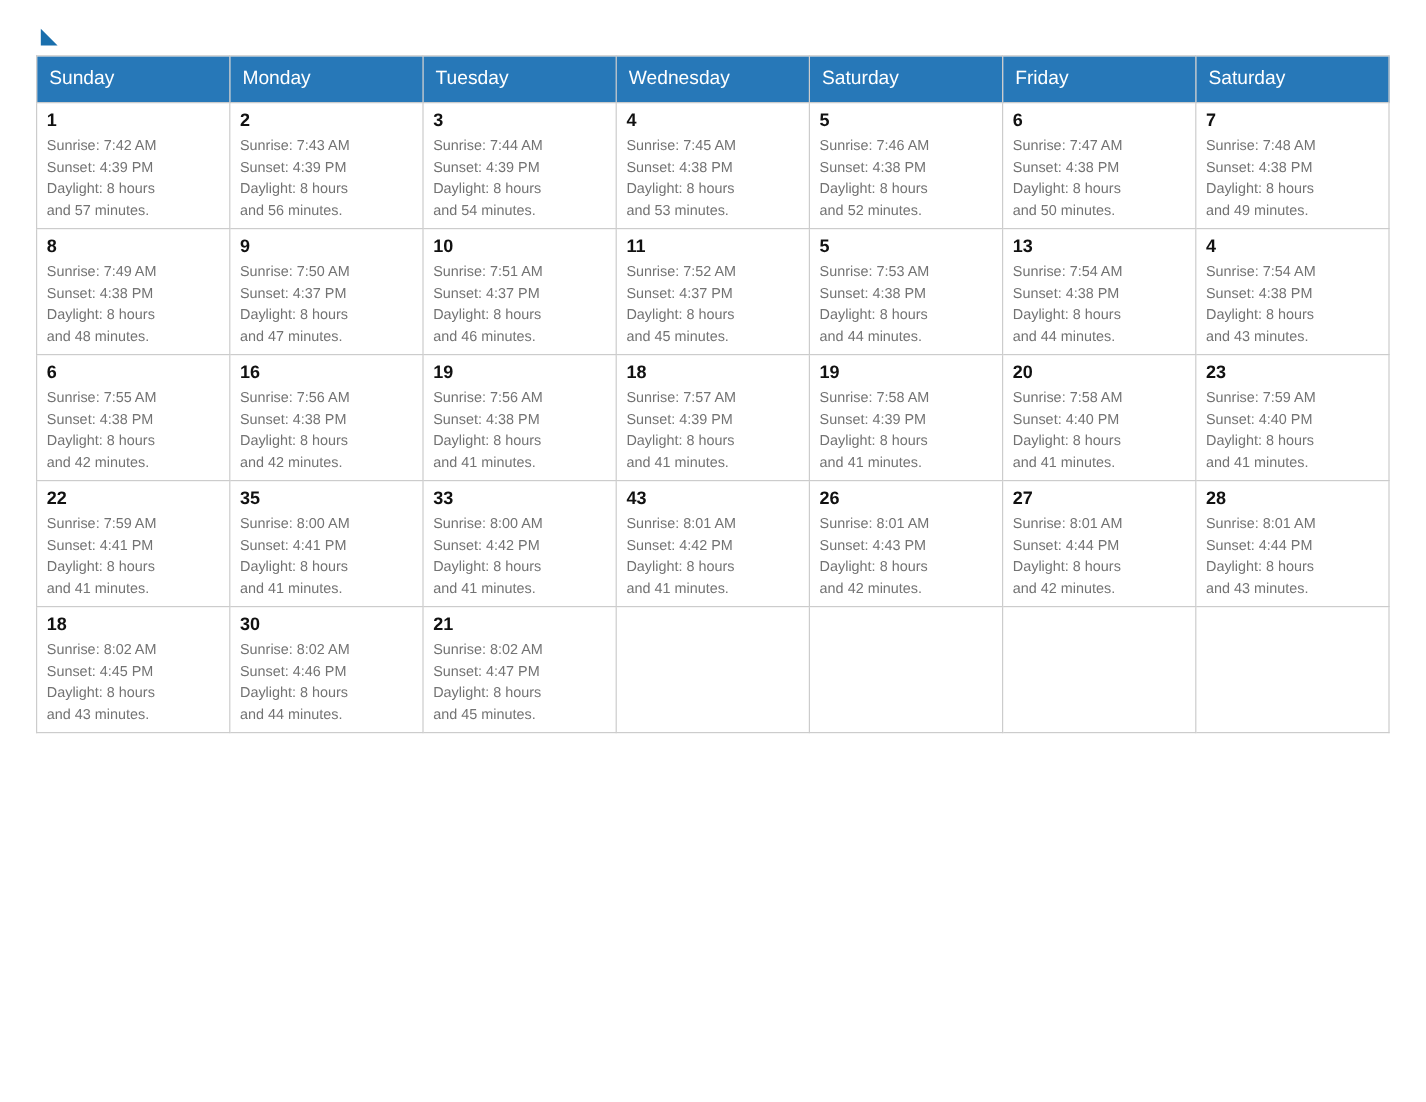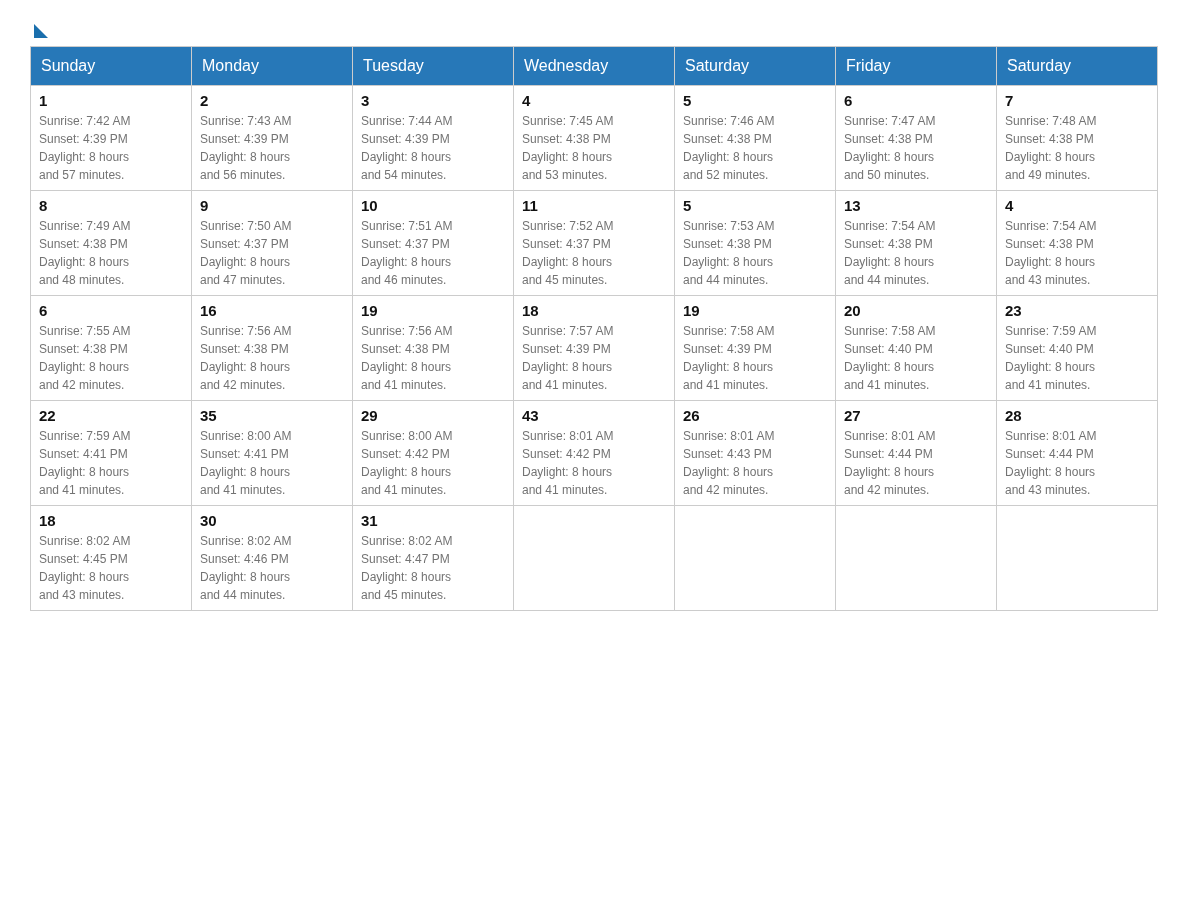--- a/index.html
+++ b/index.html
@@ -344,21 +344,21 @@
         <td>
         <div class="day-number">35</div>
         <div class="day-info">
           Sunrise: 8:00 AM<br>
           Sunset: 4:41 PM<br>
           Daylight: 8 hours<br>
           and 41 minutes.
         </div>
       </td>
         <td>
-        <div class="day-number">29</div>
+        <div class="day-number">33</div>
         <div class="day-info">
           Sunrise: 8:00 AM<br>
           Sunset: 4:42 PM<br>
           Daylight: 8 hours<br>
           and 41 minutes.
         </div>
       </td>
         <td>
         <div class="day-number">43</div>
         <div class="day-info">
@@ -409,21 +409,21 @@
         <td>
         <div class="day-number">30</div>
         <div class="day-info">
           Sunrise: 8:02 AM<br>
           Sunset: 4:46 PM<br>
           Daylight: 8 hours<br>
           and 44 minutes.
         </div>
       </td>
         <td>
-        <div class="day-number">31</div>
+        <div class="day-number">21</div>
         <div class="day-info">
           Sunrise: 8:02 AM<br>
           Sunset: 4:47 PM<br>
           Daylight: 8 hours<br>
           and 45 minutes.
         </div>
       </td>
         <td class="empty"></td>
         <td class="empty"></td>
         <td class="empty"></td>

